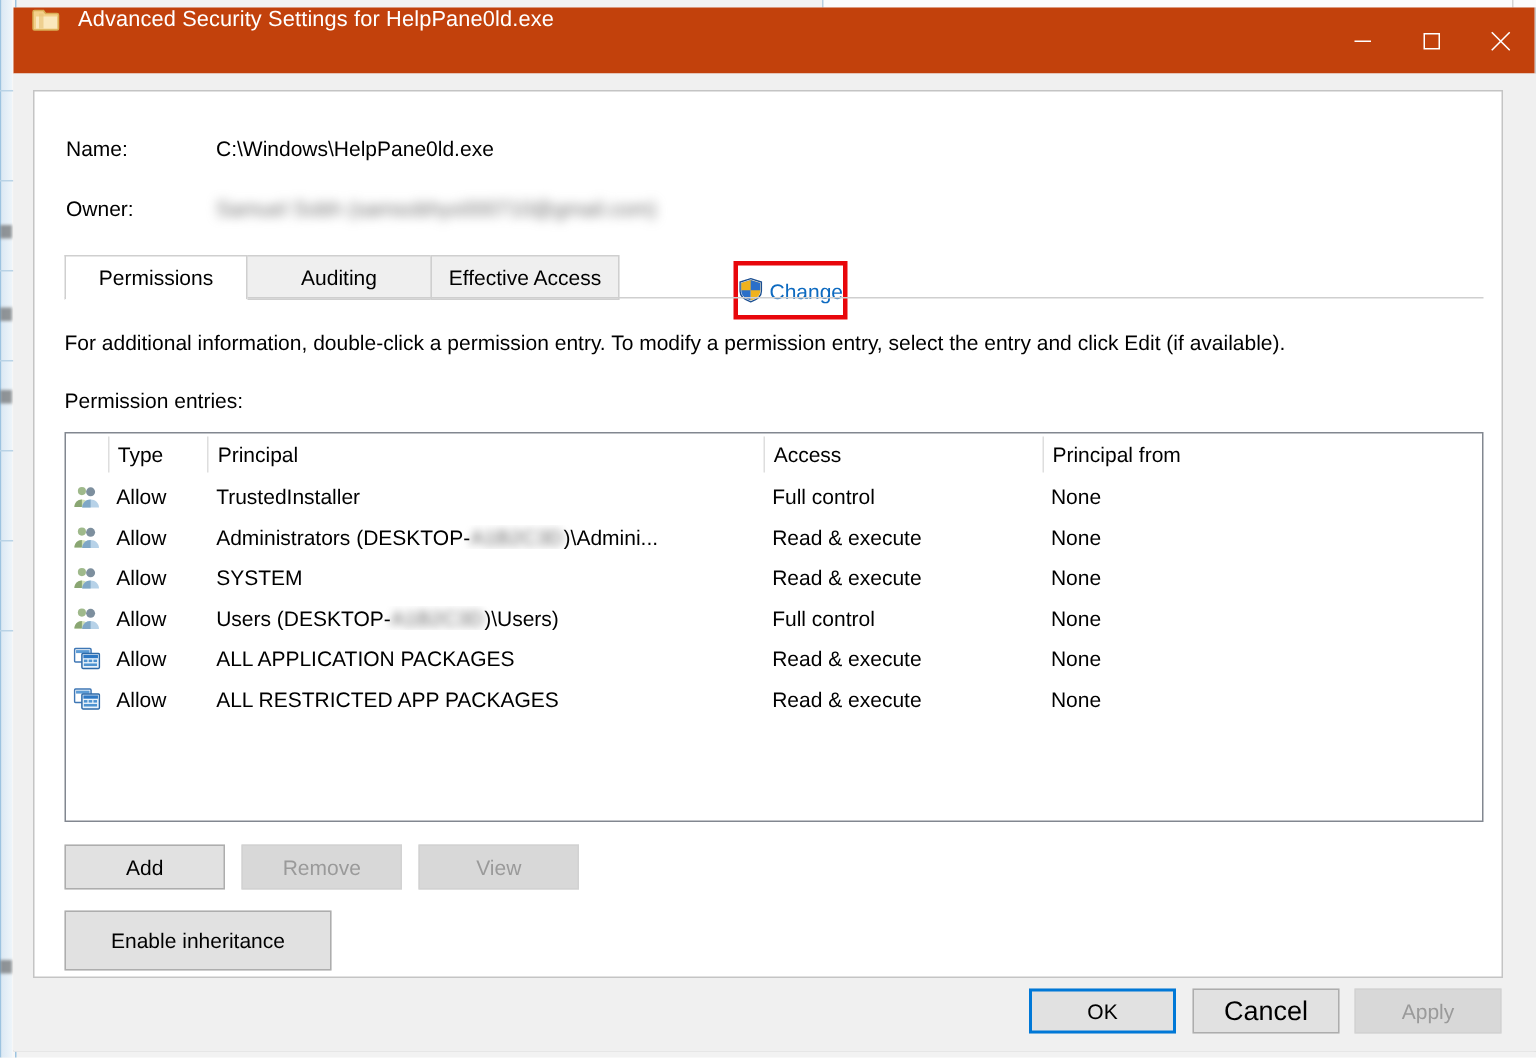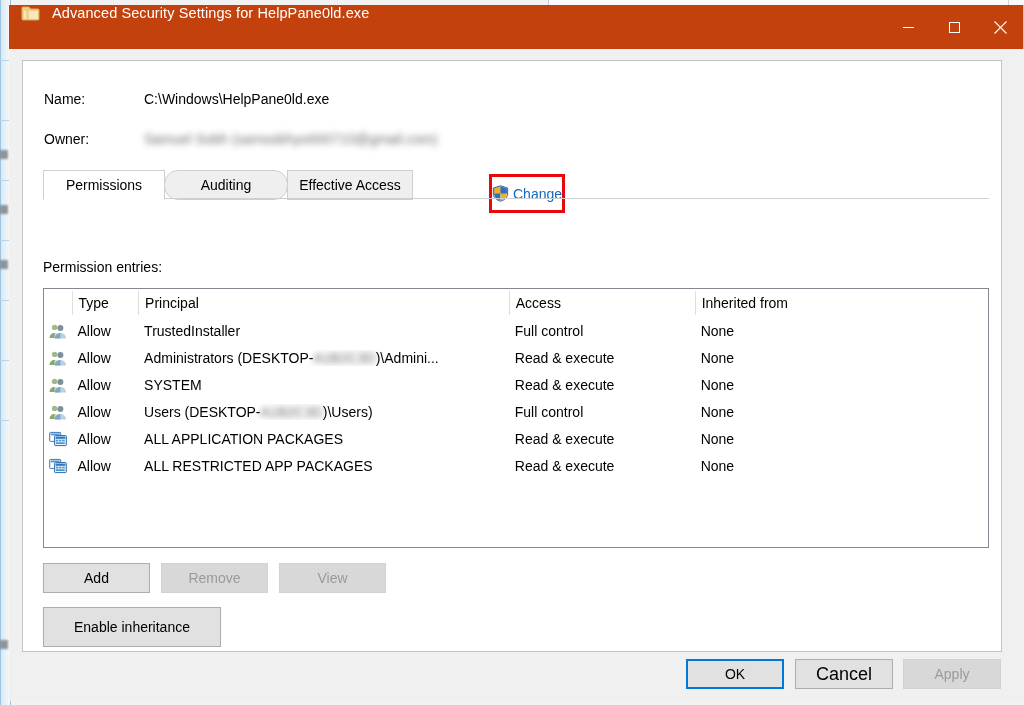--- a/index.html
+++ b/index.html
@@ -226,21 +226,21 @@
     white-space: nowrap;
     text-align: right;
   }
   .tab.active {
     background: #ffffff;
     border-bottom-color: #ffffff;
     position: relative;
     z-index: 3;
   }
   #tab-permissions { width: 122px; }
-  #tab-auditing { width: 124px; border-radius: 14px; }
+  #tab-auditing { width: 124px; }
   #tab-effective { width: 126px; }
   #tab-underline {
     position: absolute;
     left: 20px;
     top: 137px;
     width: 946px;
     height: 1px;
     background: #cfcfcf;
     z-index: 1;
   }
@@ -461,30 +461,31 @@
           <span>Permissions</span>
         </div>
         <div class="tab" id="tab-auditing">
           <span>Auditing</span>
         </div>
         <div class="tab" id="tab-effective">
           <span>Effective Access</span>
         </div>
       </div>
 
+      <div id="desc-text">For additional information, double-click a permission entry. To modify a permission entry, select the entry and click Edit (if available).</div>
       <div id="entries-label">Permission entries:</div>
 
       <div id="perm-table">
 
         <div id="perm-header">
           <div class="hcell col-icon"></div>
           <div class="hcell col-type hsep">Type</div>
           <div class="hcell col-prin hsep">Principal</div>
           <div class="hcell col-acc hsep">Access</div>
-          <div class="hcell col-inh hsep">Inherited from</div>
+          <div class="hcell col-inh hsep">Principal from</div>
         </div>
 
         <div id="perm-rows">
             <div class="perm-row">
               <div class="cell col-icon">
                 <svg class="row-icon" viewBox="0 0 18 16" xmlns="http://www.w3.org/2000/svg">
                   <circle cx="5.6" cy="4.4" r="2.7" fill="#9fb98b"></circle>
                   <path d="M0.6 15c0-3 2.3-5 5-5s5 2 5 5z" fill="#cfe0b8"></path>
                   <path d="M0.6 15c0-3 2.3-5 5-5v5z" fill="#8aa673"></path>
                   <circle cx="11.4" cy="4.9" r="3" fill="#7d8f9e"></circle>

